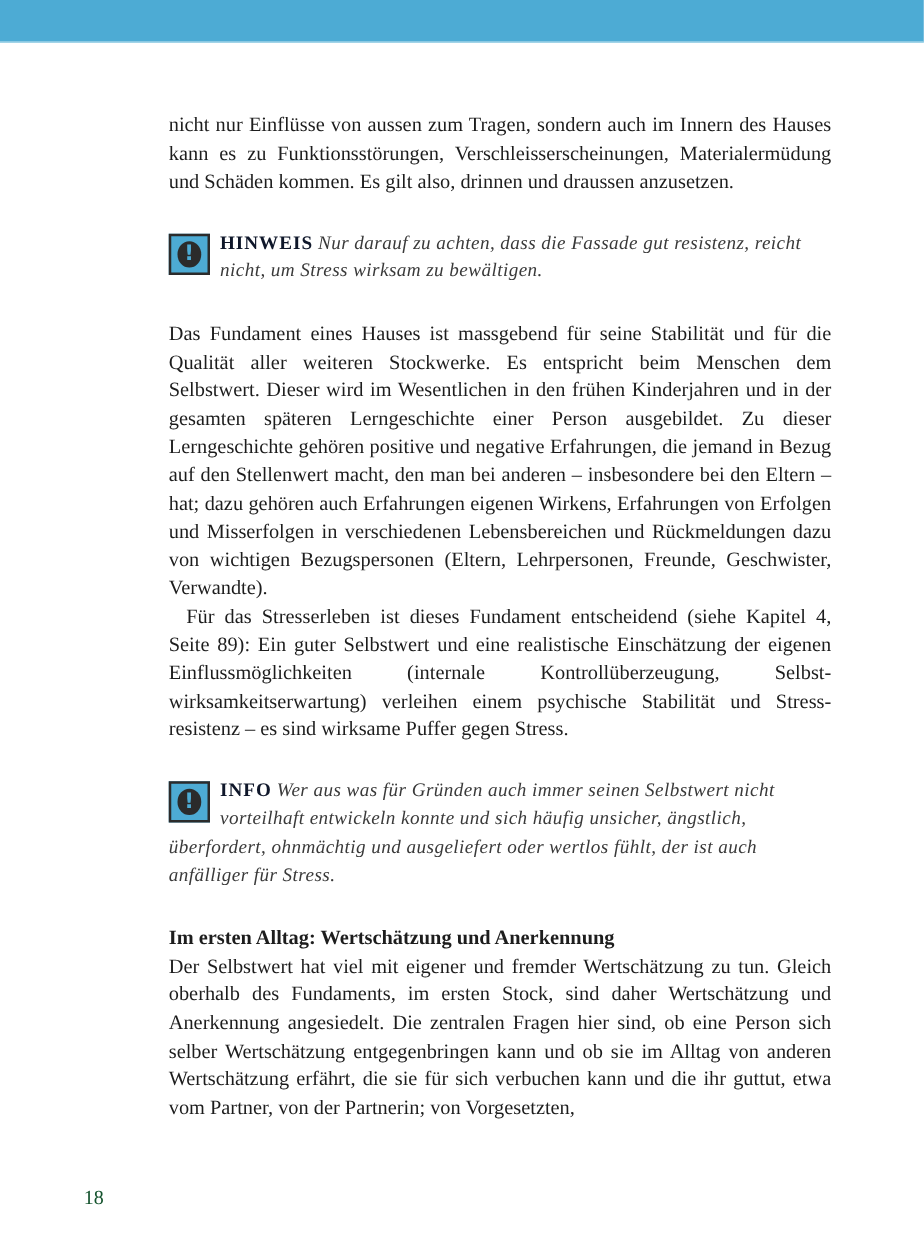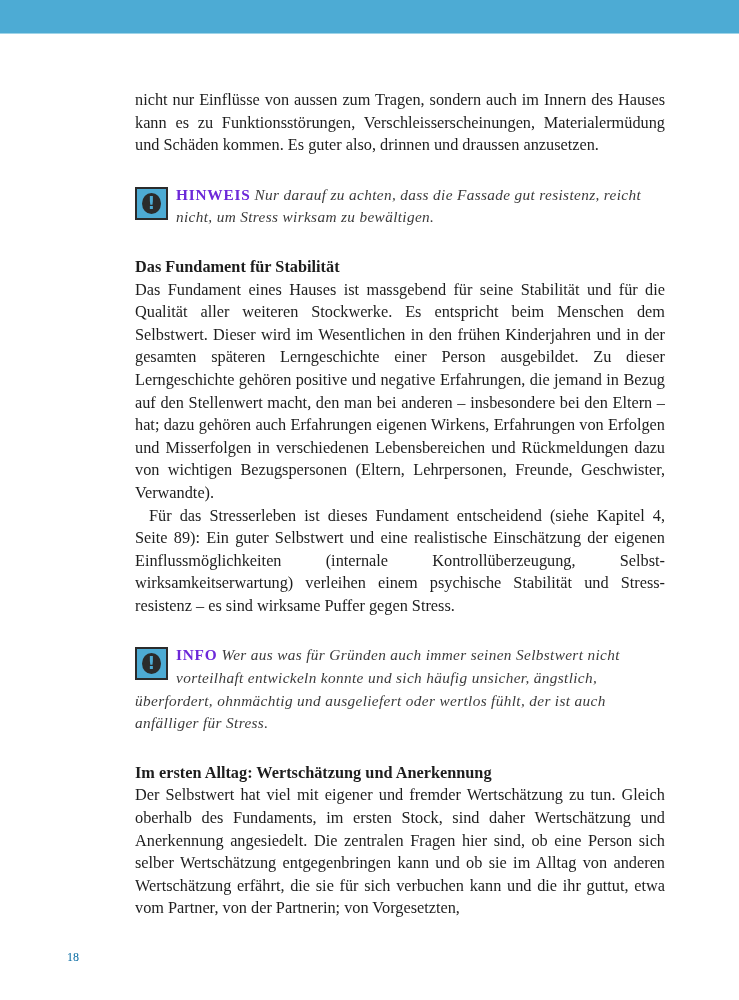--- a/index.html
+++ b/index.html
@@ -39,51 +39,50 @@
       position: absolute; left: 5px; top: 4px; width: 19px; height: 21px;
       border-radius: 50%; background: #2b2b2b;
     }
     .note .icon-box .bang {
       position: absolute; left: 0; top: 0; width: 29px; height: 29px;
       color: #4dabd4; font-weight: bold; font-style: normal;
       font-family: "DejaVu Sans", sans-serif; font-size: 17px;
       line-height: 29px; text-align: center;
     }
     .note .label {
-      font-style: normal; font-weight: bold; color: #6d28d9;
+      font-style: normal; font-weight: bold; color: #0f172a;
       letter-spacing: 0.8px; margin-right: 4px;
     }
     .page-number {
       position: absolute; left: 67px; top: 950px;
-      font-size: 12px; color: #0369a1;
+      font-size: 16px; color: #14532d;
     }
     .spacer-md { height: 27px; }
   </style>
 </head>
 <body>
 
 <div class="top-band"></div>
 
 <div class="column">
 
-  <p class="para">nicht nur Einflüsse von aussen zum Tragen, sondern auch im Innern des Hauses kann es zu Funktionsstörungen, Verschleisserscheinungen, Mate­rialermüdung und Schäden kommen. Es guter also, drinnen und draussen anzusetzen.</p>
+  <p class="para">nicht nur Einflüsse von aussen zum Tragen, sondern auch im Innern des Hauses kann es zu Funktionsstörungen, Verschleisserscheinungen, Mate­rialermüdung und Schäden kommen. Es gilt also, drinnen und draussen anzusetzen.</p>
 
   <div class="spacer-md"></div>
 
   <div class="note">
     <span class="icon-box">
       <span class="disc"></span>
         <span class="bang">!</span>
     </span>
     <span class="label">HINWEIS</span><span>Nur darauf zu achten, dass die Fassade gut resistenz, reicht nicht, um Stress wirksam zu bewältigen.</span>
   </div>
 
   <div class="spacer-md"></div>
 
-  <h3 class="heading">Das Fundament für Stabilität</h3>
   <p class="para">Das Fundament eines Hauses ist massgebend für seine Stabilität und für die Qualität aller weiteren Stockwerke. Es entspricht beim Menschen dem Selbstwert. Dieser wird im Wesentlichen in den frühen Kinderjahren und in der gesamten späteren Lerngeschichte einer Person ausgebildet. Zu dieser Lerngeschichte gehören positive und negative Erfahrungen, die jemand in Bezug auf den Stellenwert macht, den man bei anderen – ins­besondere bei den Eltern – hat; dazu gehören auch Erfahrungen eigenen Wirkens, Erfahrungen von Erfolgen und Misserfolgen in verschiedenen Lebensbereichen und Rückmeldungen dazu von wichtigen Bezugsperso­nen (Eltern, Lehrpersonen, Freunde, Geschwister, Verwandte).</p>
   <p class="para indent">Für das Stresserleben ist dieses Fundament entscheidend (siehe Kapitel 4, Seite 89): Ein guter Selbstwert und eine realistische Einschätzung der eigenen Einflussmöglichkeiten (internale Kontrollüberzeugung, Selbst­wirksamkeitserwartung) verleihen einem psychische Stabilität und Stress­resistenz – es sind wirksame Puffer gegen Stress.</p>
 
   <div class="spacer-md"></div>
 
   <div class="note">
     <span class="icon-box">
       <span class="disc"></span>
         <span class="bang">!</span>
     </span>

